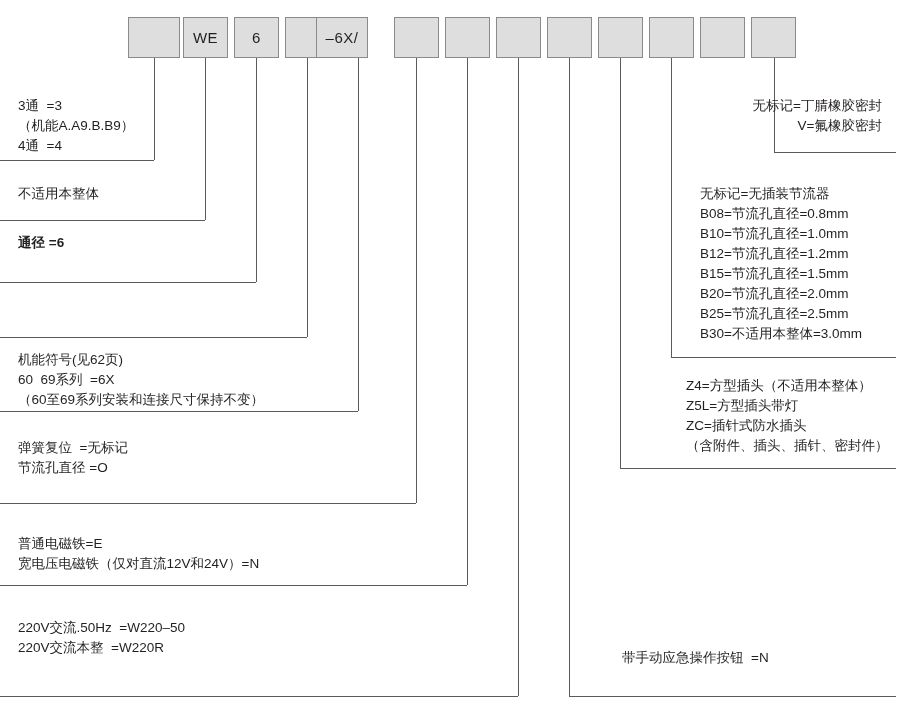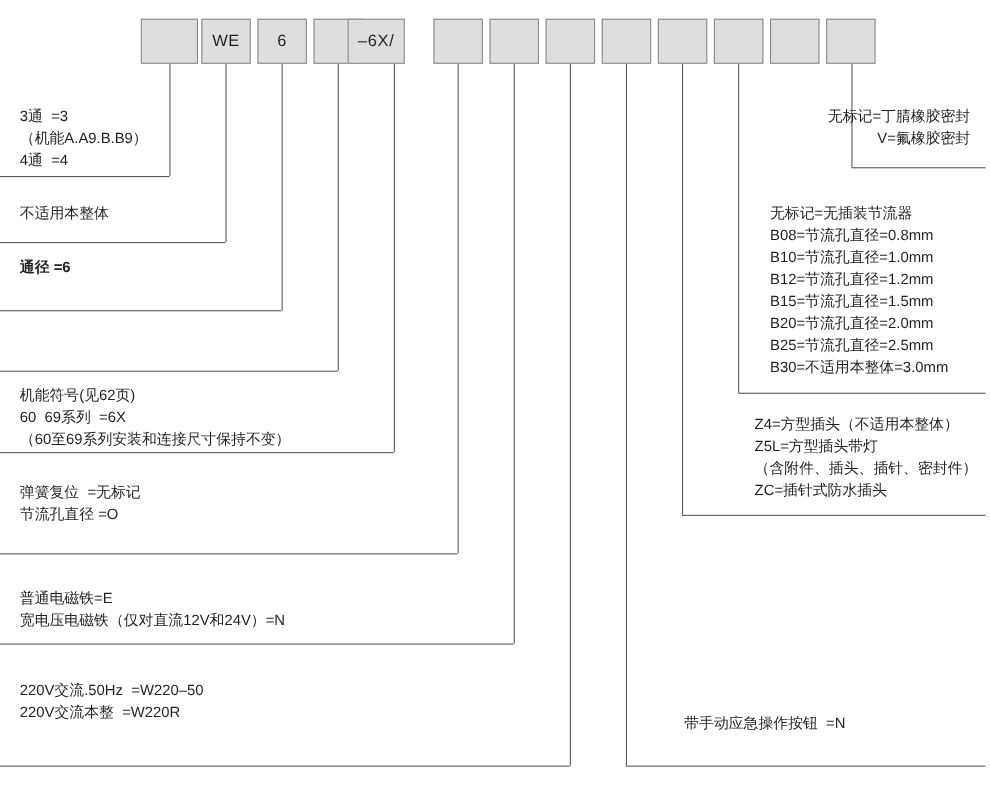--- a/index.html
+++ b/index.html
@@ -96,17 +96,17 @@
       <div class="label left" style="top: 233px; left: 18px; font-weight: bold;"><span class="ln">通径 =6</span></div>
       <div class="label left" style="top: 302px; left: 18px; margin-top: 48px;"><span class="ln">机能符号(见62页)</span></div>
       <div class="label left" style="top: 370px; left: 18px;"><span class="ln">60  69系列  =6X</span><span class="ln">（60至69系列安装和连接尺寸保持不变）</span></div>
       <div class="label left" style="top: 438px; left: 18px;"><span class="ln">弹簧复位  =无标记</span><span class="ln">节流孔直径 =O</span></div>
       <div class="label left" style="top: 534px; left: 18px;"><span class="ln">普通电磁铁=E</span><span class="ln">宽电压电磁铁（仅对直流12V和24V）=N</span></div>
       <div class="label left" style="top: 618px; left: 18px;"><span class="ln">220V交流.50Hz  =W220–50</span><span class="ln">220V交流本整  =W220R</span></div>
     </div>
   <div id="right-labels">
       <div class="label right" style="top: 96px; right: 18px;"><span class="ln">无标记=丁腈橡胶密封</span><span class="ln">V=氟橡胶密封</span></div>
       <div class="label left" style="top: 184px; left: 700px;"><span class="ln">无标记=无插装节流器</span><span class="ln">B08=节流孔直径=0.8mm</span><span class="ln">B10=节流孔直径=1.0mm</span><span class="ln">B12=节流孔直径=1.2mm</span><span class="ln">B15=节流孔直径=1.5mm</span><span class="ln">B20=节流孔直径=2.0mm</span><span class="ln">B25=节流孔直径=2.5mm</span><span class="ln">B30=不适用本整体=3.0mm</span></div>
-      <div class="label left" style="top: 376px; left: 666px; margin-left: 20px;"><span class="ln">Z4=方型插头（不适用本整体）</span><span class="ln">Z5L=方型插头带灯</span><span class="ln">（含附件、插头、插针、密封件）</span><span class="ln">ZC=插针式防水插头</span></div>
+      <div class="label left" style="top: 376px; left: 666px; margin-left: 20px;"><span class="ln">Z4=方型插头（不适用本整体）</span><span class="ln">Z5L=方型插头带灯</span><span class="ln">ZC=插针式防水插头</span><span class="ln">（含附件、插头、插针、密封件）</span></div>
       <div class="label left" style="top: 648px; left: 622px;"><span class="ln">带手动应急操作按钮  =N</span></div>
     </div>
 
 </div>
 
 </body></html>

